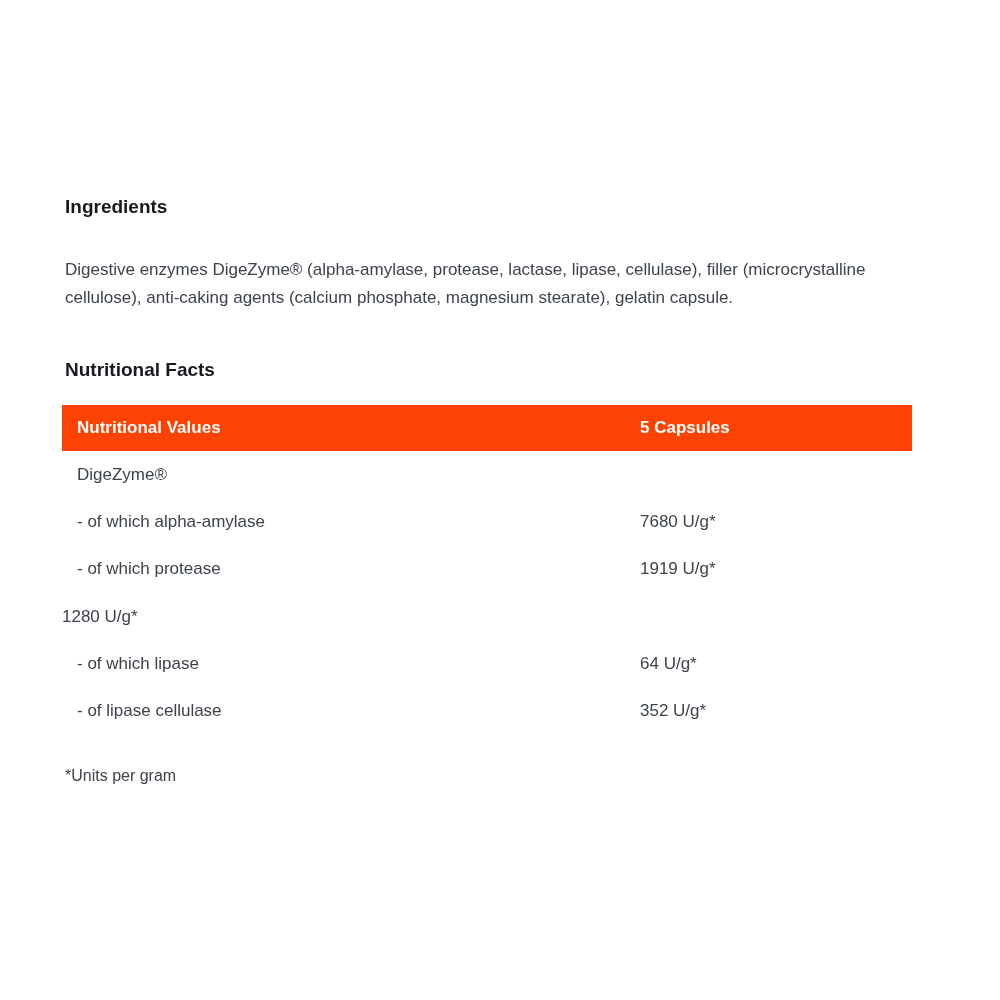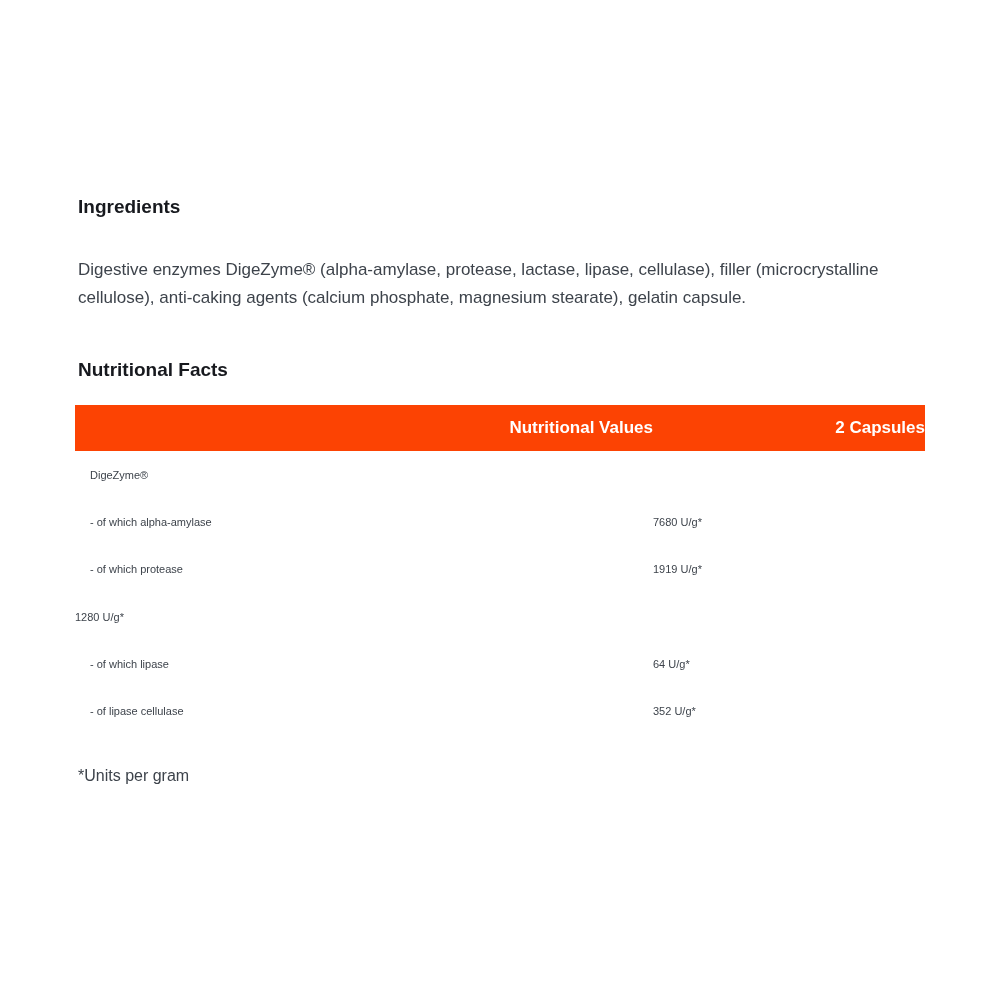--- a/index.html
+++ b/index.html
@@ -14,21 +14,21 @@
     position: relative;
     width: 1000px;
     height: 1000px;
     background: #ffffff;
     font-family: "Liberation Sans", "DejaVu Sans", sans-serif;
     color: var(--body);
     overflow: hidden;
   }
   .content {
     position: absolute;
-    left: 75px;
+    left: 62px;
     top: 196px;
     width: 850px;
   }
   .section-title {
     margin: 0;
     padding-left: 3px;
     font-size: 19px;
     line-height: 22px;
     font-weight: 700;
     color: var(--heading);
@@ -52,25 +52,24 @@
     display: grid;
     grid-template-columns: 578px 1fr;
     align-items: center;
   }
   .t-head {
     background: var(--accent);
     height: 46px;
     color: var(--header-text);
     font-weight: 700;
     font-size: 17px;
-    text-align: right;
   }
   .t-body-row {
     height: 47.3px;
-    font-size: 11px;
+    font-size: 17px;
     color: var(--body);
     background: #ffffff;
   }
   .cell-name { padding-left: 15px; }
   .cell-value { padding-left: 0; }
   .footnote {
     margin: 32px 0 0 0;
     padding-left: 3px;
     font-size: 16px;
     color: var(--body);
@@ -86,21 +85,21 @@
       <h2 class="section-title">Ingredients</h2>
       <p class="ingredients-text">Digestive enzymes DigeZyme® (alpha-amylase, protease, lactase, lipase, cellulase), filler (microcrystalline cellulose), anti-caking agents (calcium phosphate, magnesium stearate), gelatin capsule.</p>
     </section>
 
     <section>
       <h2 class="section-title nutrition-title">Nutritional Facts</h2>
 
       <div class="nutrition-table">
         <div class="t-row t-head">
           <div class="cell-name">Nutritional Values</div>
-          <div class="cell-value">2 Capsules</div>
+          <div class="cell-value">5 Capsules</div>
         </div>
 
         <div class="t-row t-body-row">
           <div class="cell-name">DigeZyme®</div>
         </div>
 
         <div class="t-row t-body-row">
           <div class="cell-name">- of which alpha-amylase</div>
           <div class="cell-value">7680 U/g*</div>
         </div>

